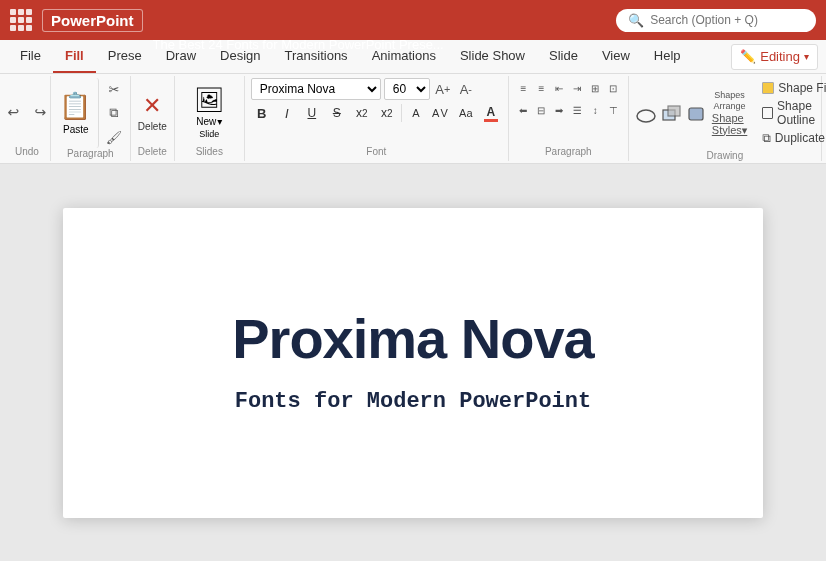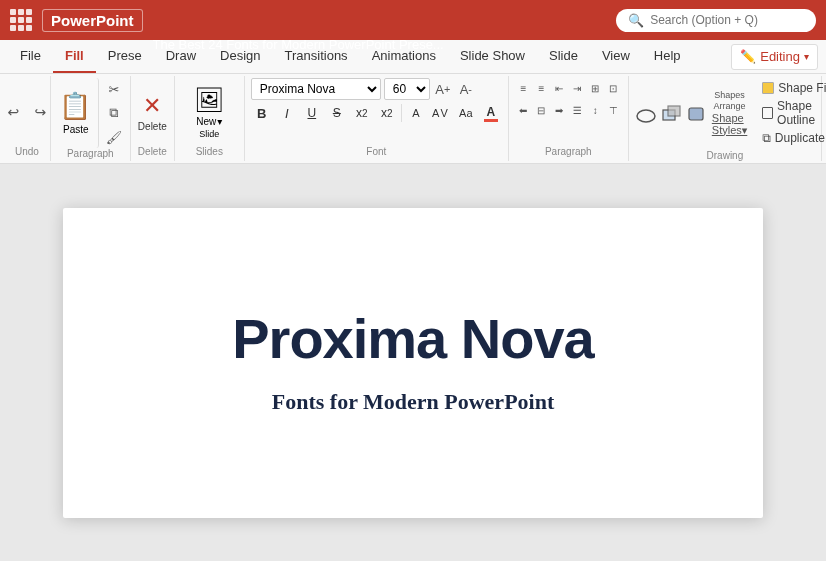--- a/index.html
+++ b/index.html
@@ -340,21 +340,21 @@
       letter-spacing: -1px;
       line-height: 1.1;
       text-align: center;
       font-family: 'Proxima Nova', 'Segoe UI', Arial, sans-serif;
     }
     .slide-subtitle {
       font-size: 22px;
       font-weight: 600;
       color: #1a2744;
       line-height: 1.35;
-      font-family: Liberation Serif, serif;
+      font-family: Liberation Mono, monospace;
     }
 
     
     .vdivider {
       width: 1px;
       background: #ddd;
       height: 80%;
       align-self: center;
     }
   </style>

